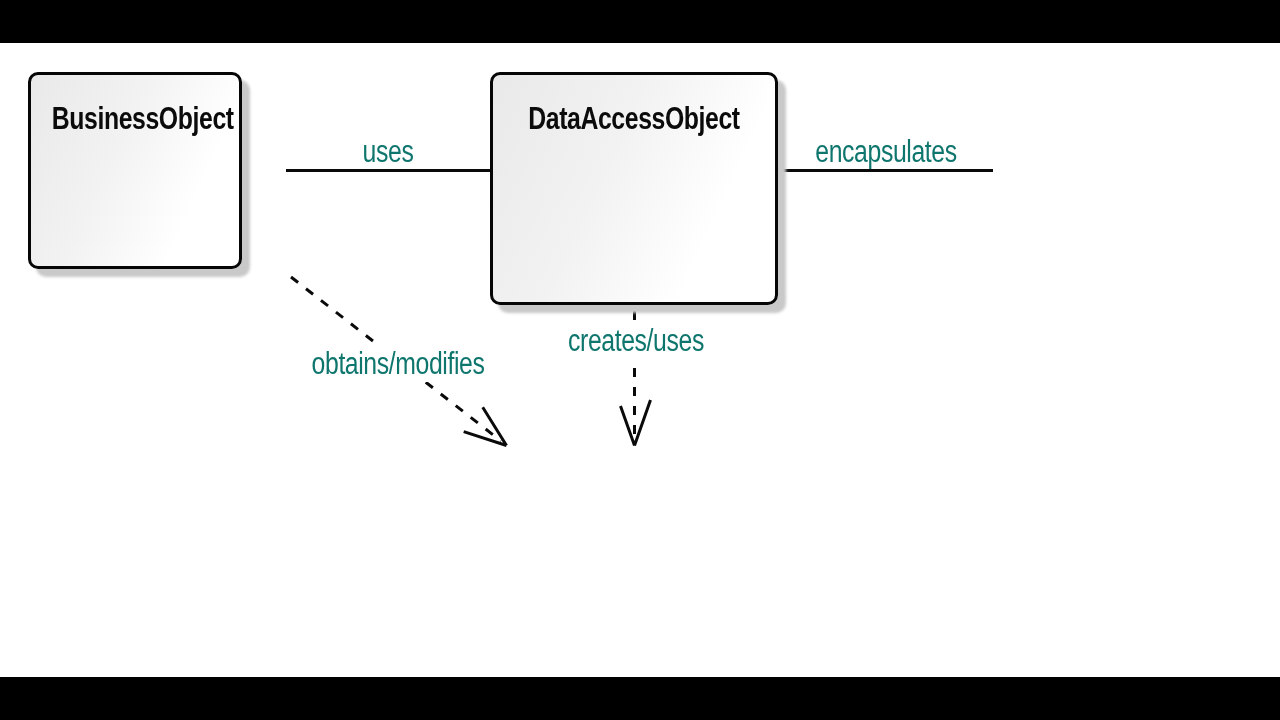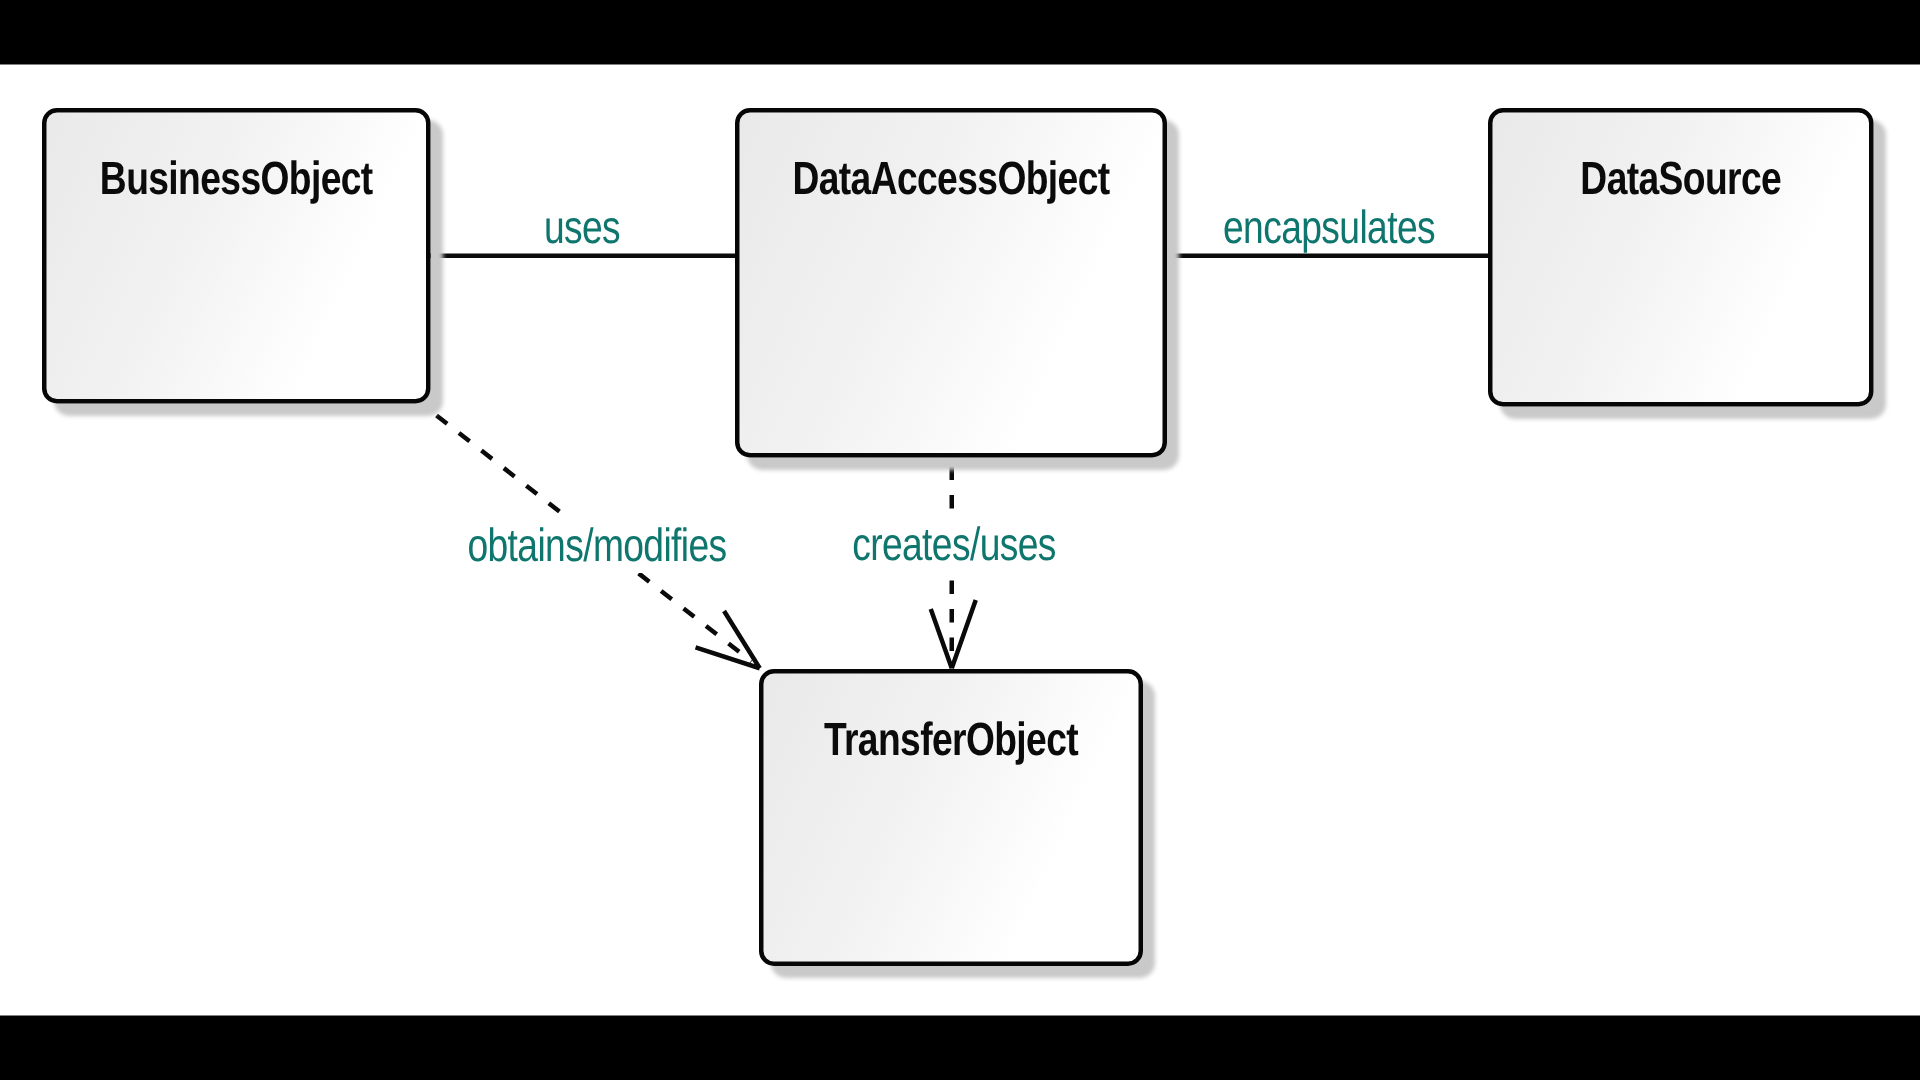--- a/index.html
+++ b/index.html
@@ -34,21 +34,21 @@
   }
 
   .node {
     position: absolute;
     box-sizing: border-box;
     border: 3px solid #060606;
     border-radius: 10px;
     background: linear-gradient(115deg, #e9e9e9 0%, #f2f2f2 40%, #ffffff 75%);
     box-shadow: 8px 8px 3px #c9c9c9;
   }
-  .node-business   { left: 28px;  top: 72px;  width: 259px; height: 197px; }
+  .node-business   { left: 28px;  top: 72px;  width: 214px; height: 197px; }
   .node-dao        { left: 490px; top: 72px;  width: 288px; height: 233px; }
   .node-datasource { left: 992px; top: 72px;  width: 257px; height: 199px; }
   .node-transfer   { left: 506px; top: 446px; width: 256px; height: 198px; }
 
   .node-title {
     position: absolute;
     left: 0; right: 0;
     top: 26px;
     text-align: center;
     font-size: 31px;
@@ -71,21 +71,21 @@
     transform: scaleX(0.8);
     letter-spacing: -0.5px;
   }
   .edge-label.knockout .txt {
     background: #ffffff;
     padding: 0 8px;
   }
   .label-uses         { left: 388px; top: 152px; }
   .label-encapsulates { left: 886px; top: 152px; }
   .label-obtains      { left: 398px; top: 341px; margin-top: 23px; }
-  .label-creates      { left: 636px; top: 341px; margin-top: 22px; }
+  .label-creates      { left: 636px; top: 341px; }
 </style>
 </head>
 <body>
 
 <div class="stage">
 
   <div class="letterbox top"></div>
   <div class="letterbox bottom"></div>
 
   <svg class="connectors" viewBox="0 0 1280 720" xmlns="http://www.w3.org/2000/svg">
@@ -106,27 +106,21 @@
   </svg>
 
   <div class="node node-business">
     <span class="node-title">BusinessObject</span>
   </div>
 
   <div class="node node-dao">
     <span class="node-title">DataAccessObject</span>
   </div>
 
-  <div class="node node-datasource">
-    <span class="node-title">DataSource</span>
-  </div>
 
-  <div class="node node-transfer">
-    <span class="node-title">TransferObject</span>
-  </div>
 
   <div class="edge-label label-uses">
     <span class="txt">uses</span>
   </div>
 
   <div class="edge-label label-encapsulates">
     <span class="txt">encapsulates</span>
   </div>
 
   <div class="edge-label knockout label-obtains">

